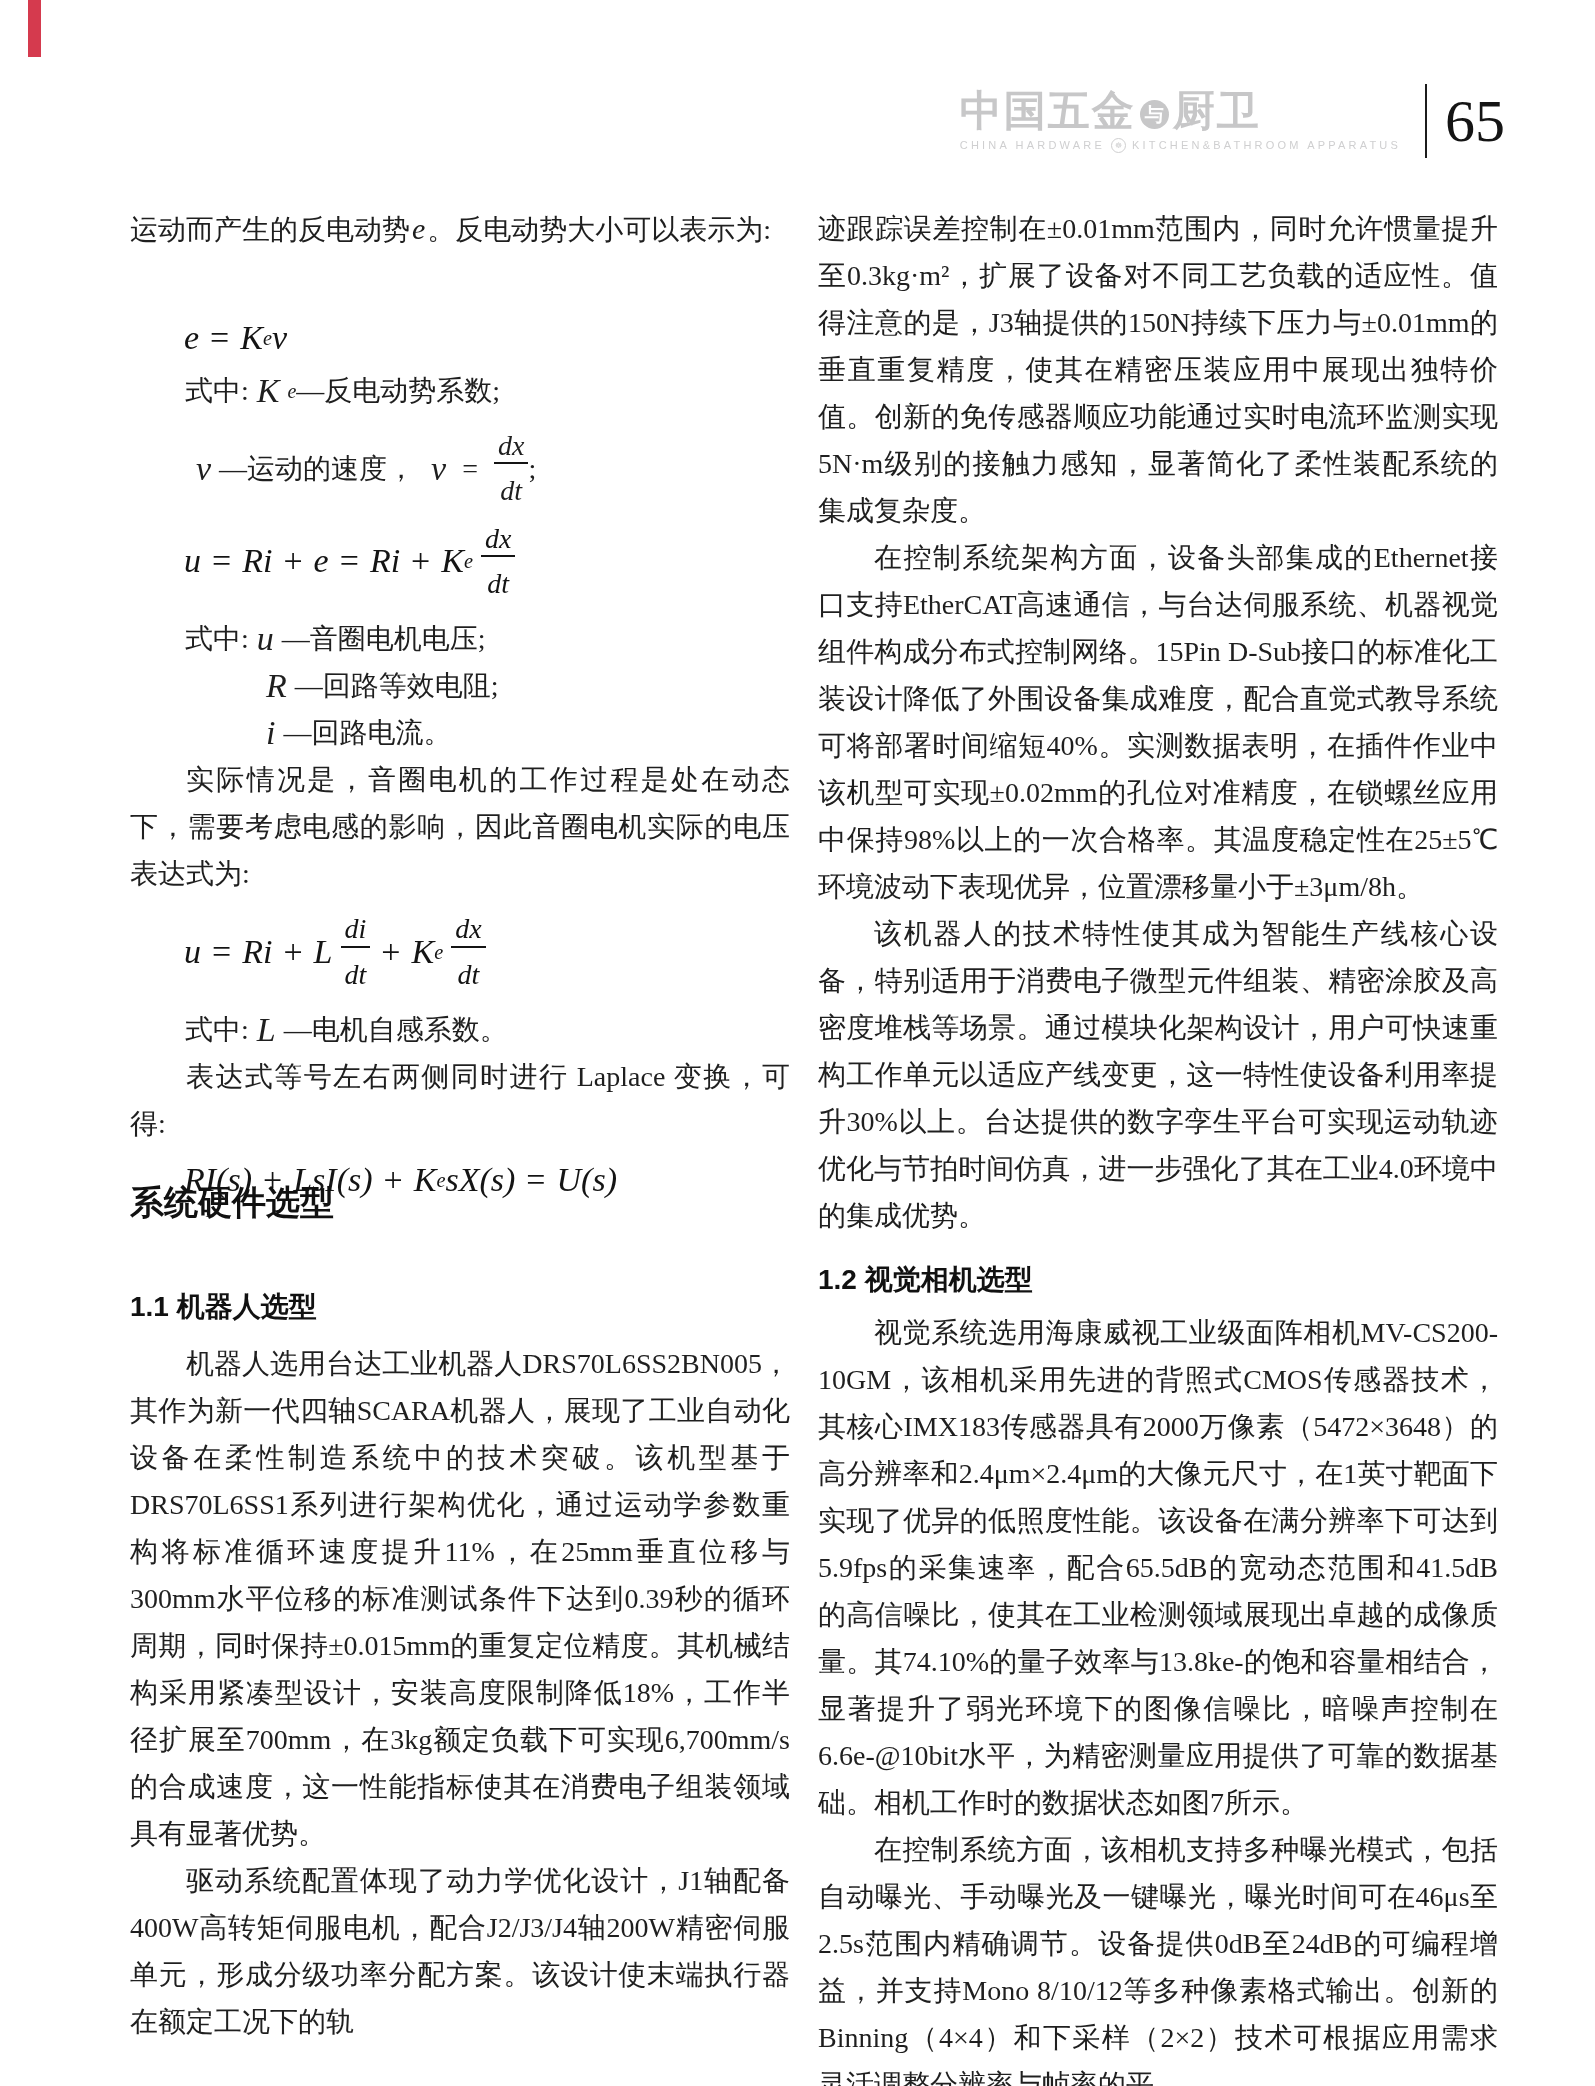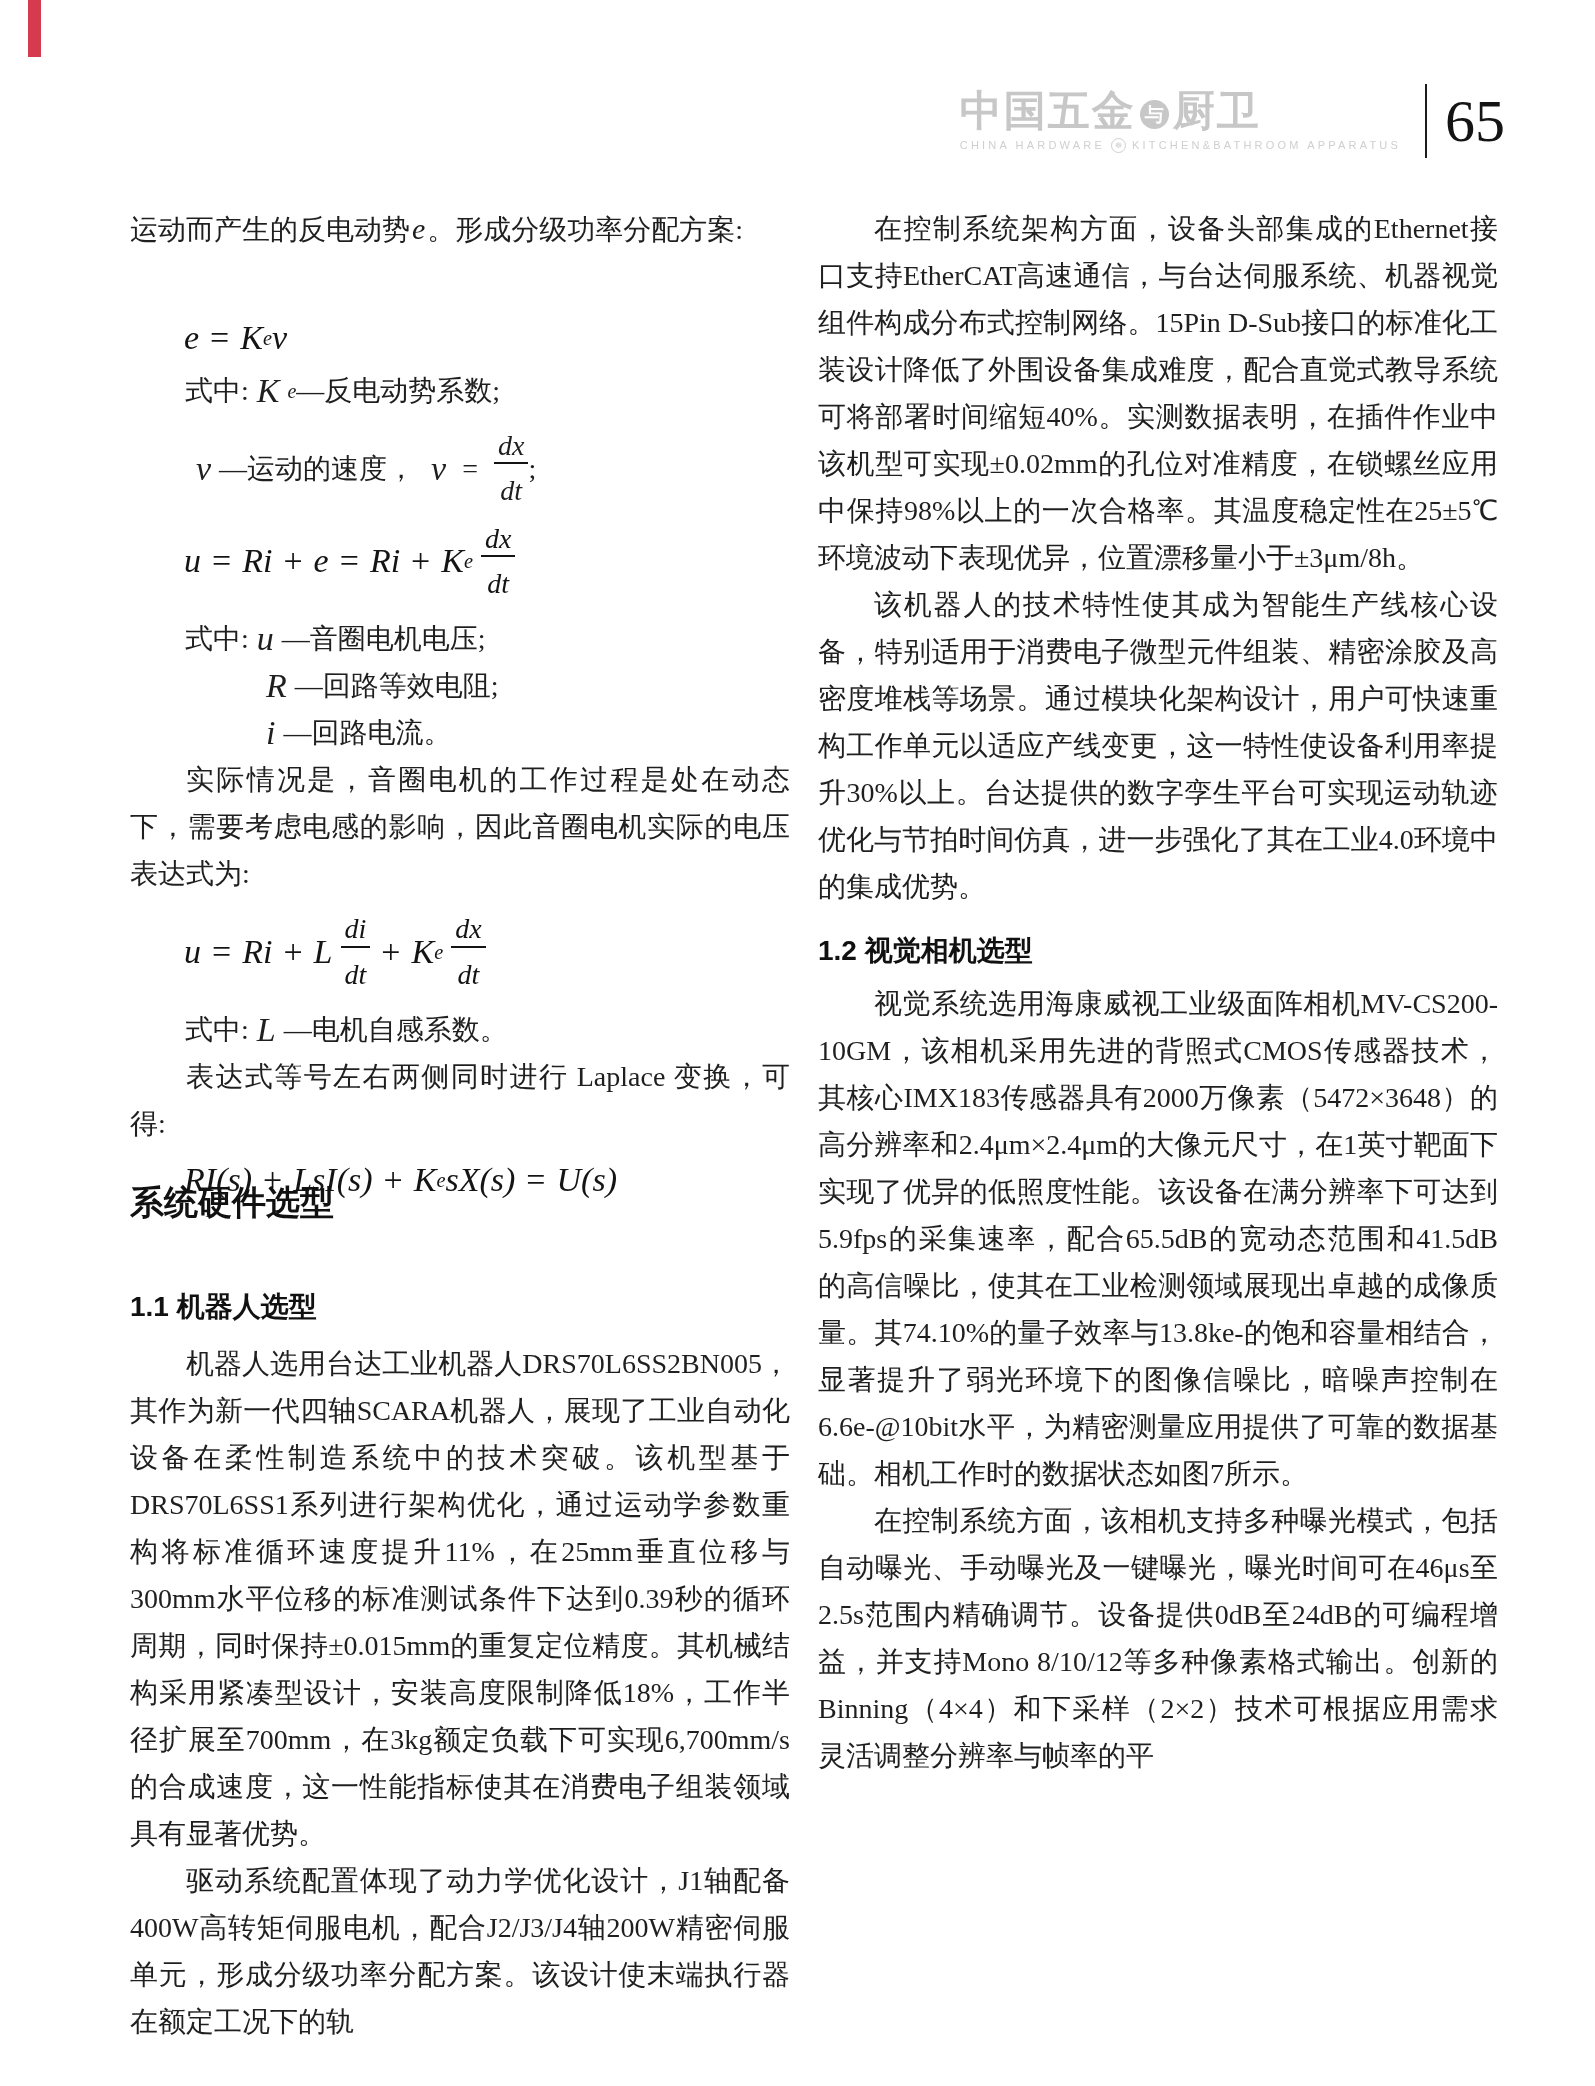--- a/index.html
+++ b/index.html
@@ -123,21 +123,21 @@
         <span class="logo-en-mark">☸</span>
         <span>KITCHEN&amp;BATHROOM APPARATUS</span>
       </div>
     </div>
     <div class="mast-divider"></div>
     <div class="page-num">65</div>
   </div>
 
   <div class="col col-left">
 
-    <p class="body"><span>运动而产生的反电动势</span><span class="mi inline-var">e</span><span>。形成分级功率分配方案:</span></p>
+    <p class="body"><span>运动而产生的反电动势</span><span class="mi inline-var">e</span><span>。反电动势大小可以表示为:</span></p>
 
     <div class="formula formula-emf">
       <span class="mi">e</span>
       <span class="mo">=</span>
       <span class="mi">K</span>
         <sub>e</sub>
         <span class="mi">v</span>
     </div>
 
     <div class="defline pad1">
@@ -238,20 +238,21 @@
 
     <div class="hw-section">
       <h2 class="sec-title">系统硬件选型</h2>
       <h3 class="sub-title">1.1 机器人选型</h3>
       <p class="body indent">机器人选用台达工业机器人DRS70L6SS2BN005，其作为新一代四轴SCARA机器人，展现了工业自动化设备在柔性制造系统中的技术突破。该机型基于DRS70L6SS1系列进行架构优化，通过运动学参数重构将标准循环速度提升11%，在25mm垂直位移与300mm水平位移的标准测试条件下达到0.39秒的循环周期，同时保持±0.015mm的重复定位精度。其机械结构采用紧凑型设计，安装高度限制降低18%，工作半径扩展至700mm，在3kg额定负载下可实现6,700mm/s的合成速度，这一性能指标使其在消费电子组装领域具有显著优势。</p>
       <p class="body indent">驱动系统配置体现了动力学优化设计，J1轴配备400W高转矩伺服电机，配合J2/J3/J4轴200W精密伺服单元，形成分级功率分配方案。该设计使末端执行器在额定工况下的轨</p>
     </div>
   </div>
 
   <div class="col col-right">
+    <p class="body">迹跟踪误差控制在±0.01mm范围内，同时允许惯量提升至0.3kg·m²，扩展了设备对不同工艺负载的适应性。值得注意的是，J3轴提供的150N持续下压力与±0.01mm的垂直重复精度，使其在精密压装应用中展现出独特价值。创新的免传感器顺应功能通过实时电流环监测实现5N·m级别的接触力感知，显著简化了柔性装配系统的集成复杂度。</p>
     <p class="body indent">在控制系统架构方面，设备头部集成的Ethernet接口支持EtherCAT高速通信，与台达伺服系统、机器视觉组件构成分布式控制网络。15Pin D-Sub接口的标准化工装设计降低了外围设备集成难度，配合直觉式教导系统可将部署时间缩短40%。实测数据表明，在插件作业中该机型可实现±0.02mm的孔位对准精度，在锁螺丝应用中保持98%以上的一次合格率。其温度稳定性在25±5℃环境波动下表现优异，位置漂移量小于±3μm/8h。</p>
     <p class="body indent">该机器人的技术特性使其成为智能生产线核心设备，特别适用于消费电子微型元件组装、精密涂胶及高密度堆栈等场景。通过模块化架构设计，用户可快速重构工作单元以适应产线变更，这一特性使设备利用率提升30%以上。台达提供的数字孪生平台可实现运动轨迹优化与节拍时间仿真，进一步强化了其在工业4.0环境中的集成优势。</p>
     <h3 class="sub-title sub-title-right">1.2 视觉相机选型</h3>
     <p class="body indent">视觉系统选用海康威视工业级面阵相机MV-CS200-10GM，该相机采用先进的背照式CMOS传感器技术，其核心IMX183传感器具有2000万像素（5472×3648）的高分辨率和2.4μm×2.4μm的大像元尺寸，在1英寸靶面下实现了优异的低照度性能。该设备在满分辨率下可达到5.9fps的采集速率，配合65.5dB的宽动态范围和41.5dB的高信噪比，使其在工业检测领域展现出卓越的成像质量。其74.10%的量子效率与13.8ke-的饱和容量相结合，显著提升了弱光环境下的图像信噪比，暗噪声控制在6.6e-@10bit水平，为精密测量应用提供了可靠的数据基础。相机工作时的数据状态如图7所示。</p>
     <p class="body indent">在控制系统方面，该相机支持多种曝光模式，包括自动曝光、手动曝光及一键曝光，曝光时间可在46μs至2.5s范围内精确调节。设备提供0dB至24dB的可编程增益，并支持Mono 8/10/12等多种像素格式输出。创新的Binning（4×4）和下采样（2×2）技术可根据应用需求灵活调整分辨率与帧率的平</p>
   </div>
 
 </div>
 
 </body></html>

